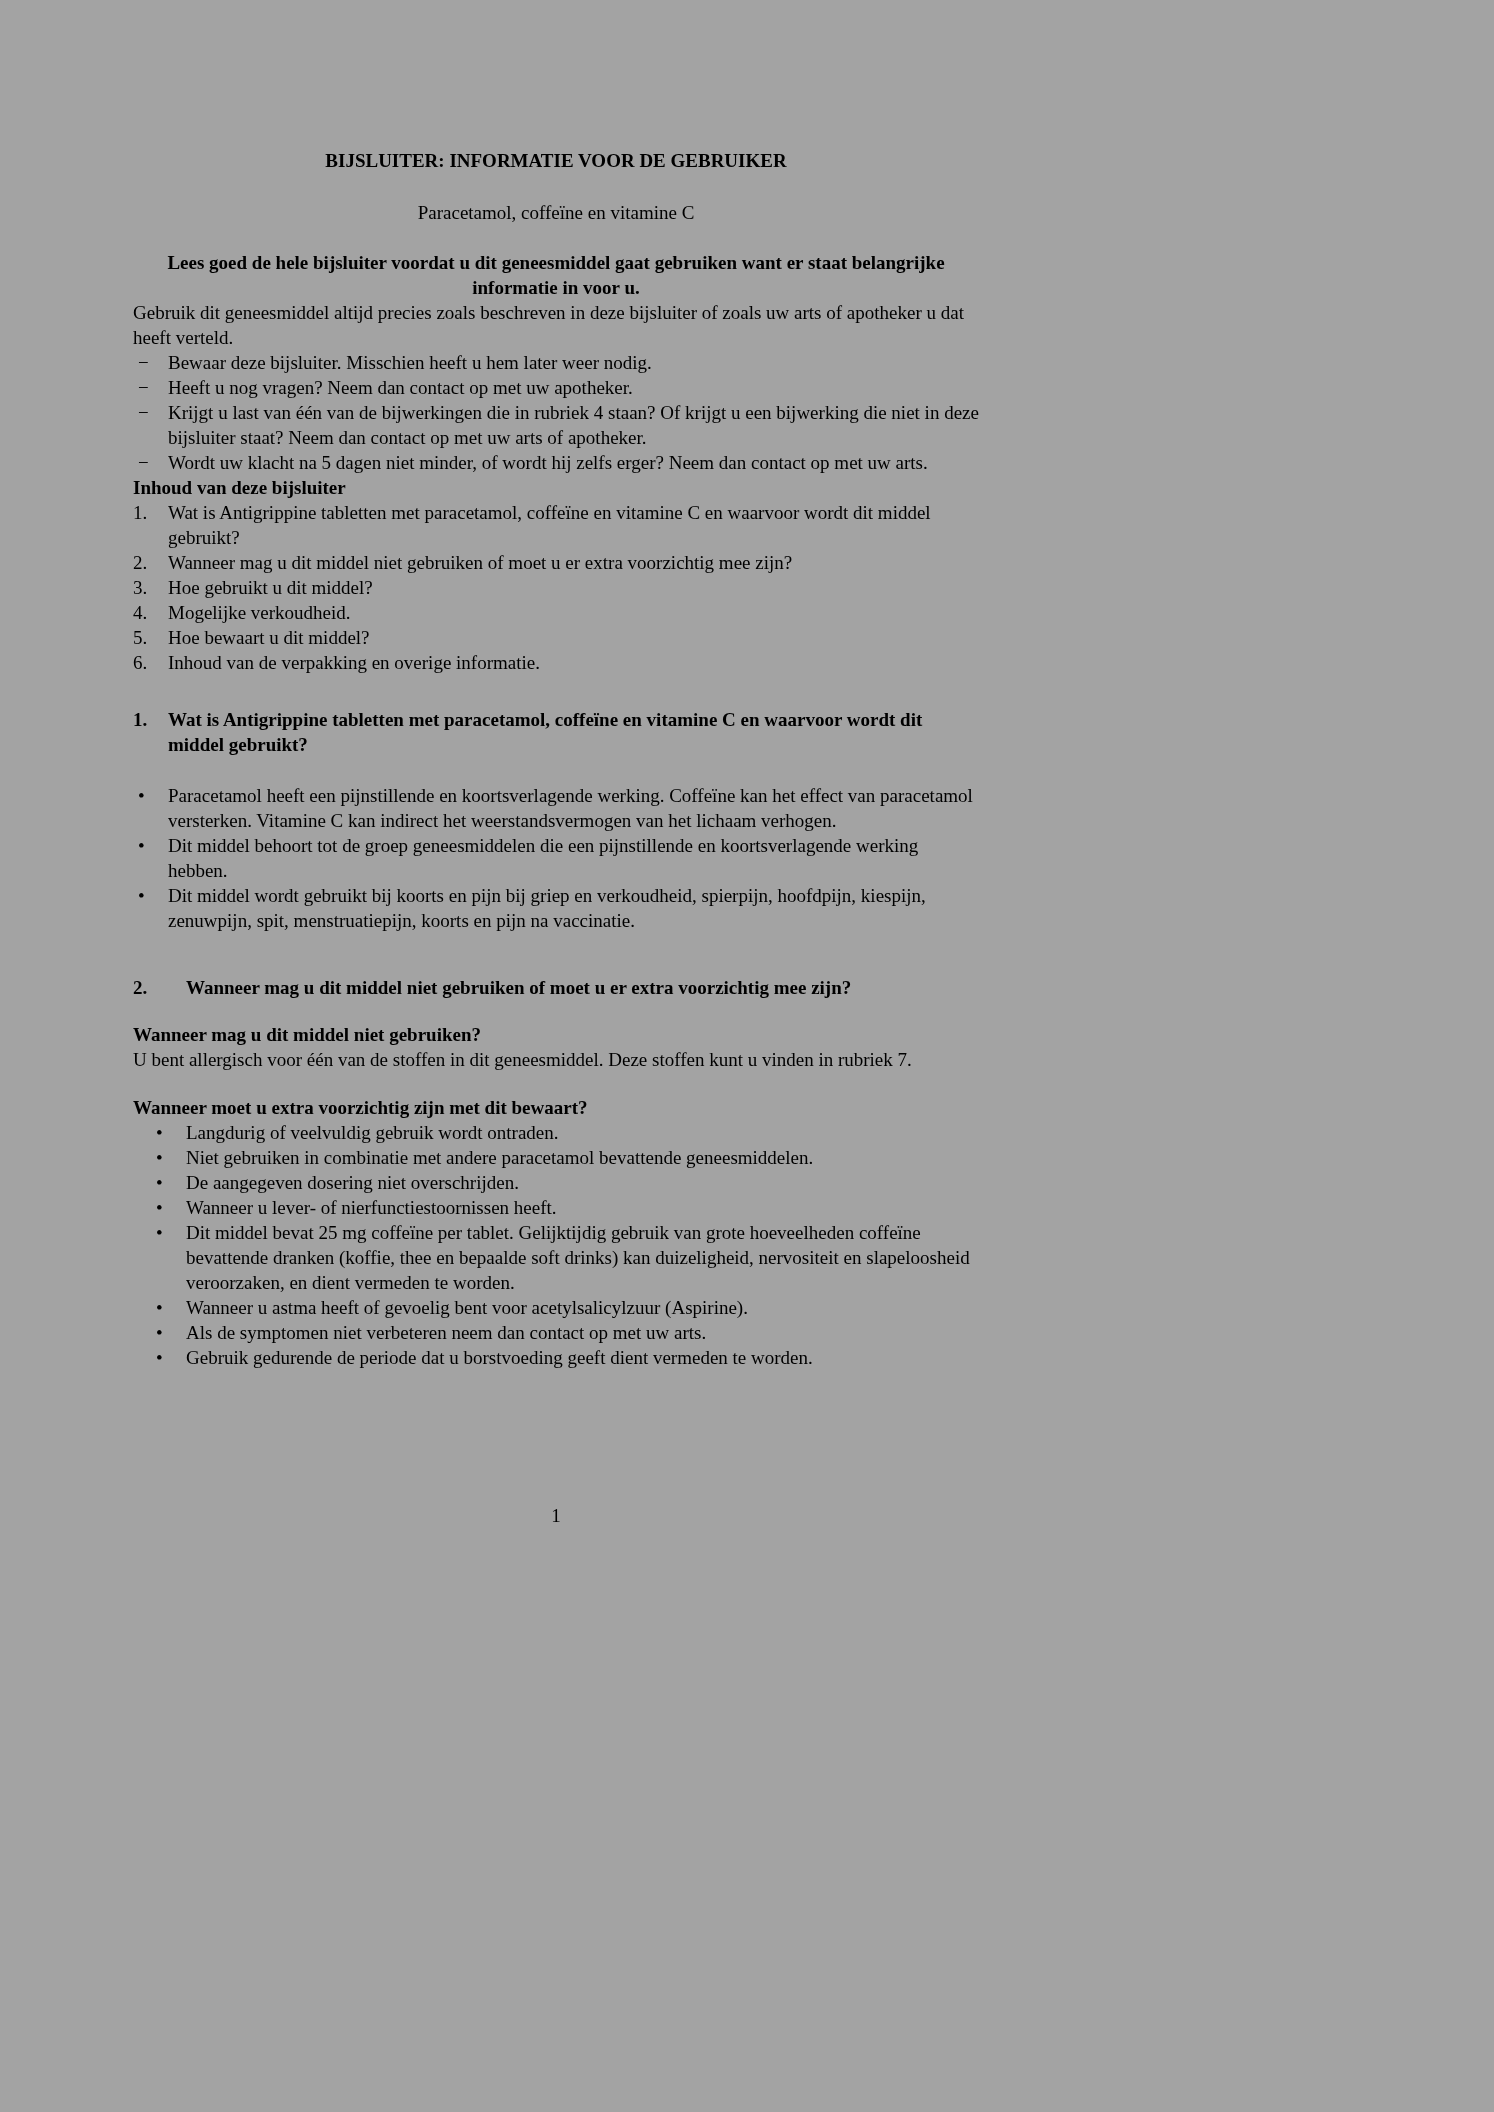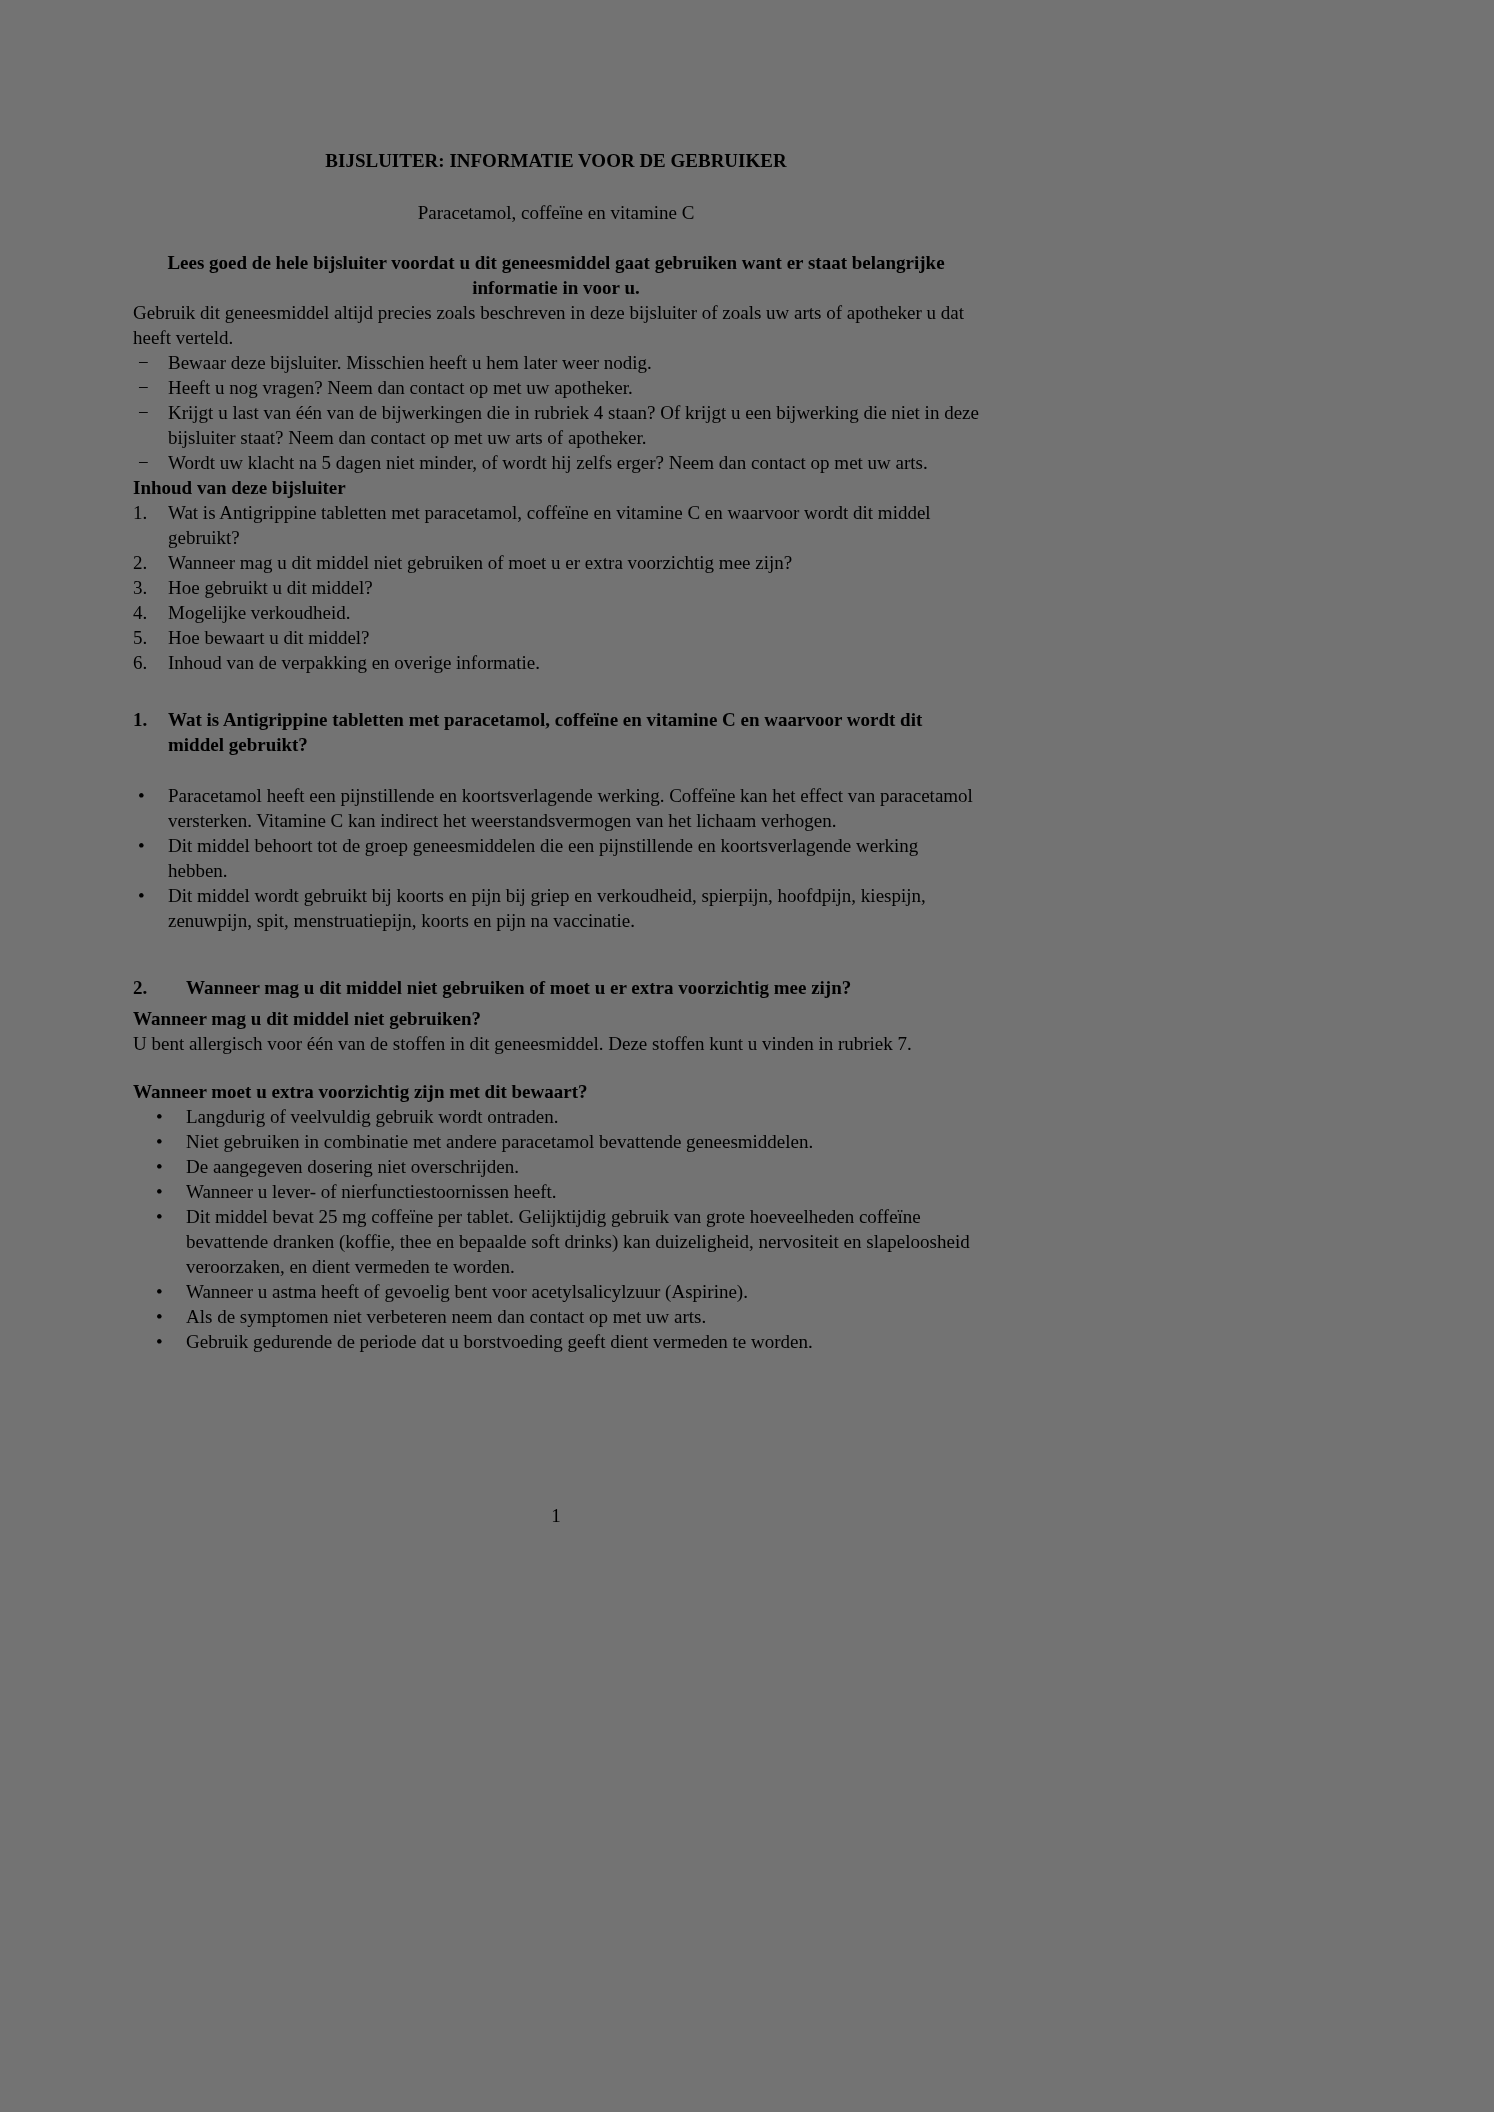--- a/index.html
+++ b/index.html
@@ -1,21 +1,21 @@
 <!DOCTYPE html>
 <html><head>
 <meta charset="utf-8">
 <style>
   * { margin: 0; padding: 0; box-sizing: border-box; }
   html, body { background: #ffffff; }
   .page {
     position: relative;
     width: 1494px;
     height: 2112px;
-    background: #737373;
+    background: #a3a3a3;
     color: #000000;
     font-family: "Liberation Serif", "DejaVu Serif", serif;
     font-size: 19px;
     line-height: 25px;
     padding: 148px 0 0 133px;
     overflow: hidden;
   }
   .content { width: 846px; }
   .center { text-align: center; }
   .bold { font-weight: bold; }
@@ -24,21 +24,21 @@
   .li { display: flex; }
   .marker { flex: 0 0 35px; }
   .marker.pad { padding-left: 5px; }
   .li-text { flex: 1 1 auto; }
   .toc-block { }
   .section1-heading { margin-top: 32px; display: flex; font-weight: bold; }
   .section1-heading .marker { flex: 0 0 35px; }
   .s1-bullets { margin-top: 26px; }
   .section2-heading { margin-top: 42px; display: flex; font-weight: bold; }
   .section2-heading .marker { flex: 0 0 53px; }
-  .sub1-heading { margin-top: 6px; font-weight: bold; }
+  .sub1-heading { margin-top: 22px; font-weight: bold; }
   .sub2-heading { margin-top: 23px; font-weight: bold; }
   .s2-bullets { margin-left: 18px; }
   .page-number {
     position: absolute;
     top: 1503px;
     left: 133px;
     width: 846px;
     text-align: center;
   }
 </style>

